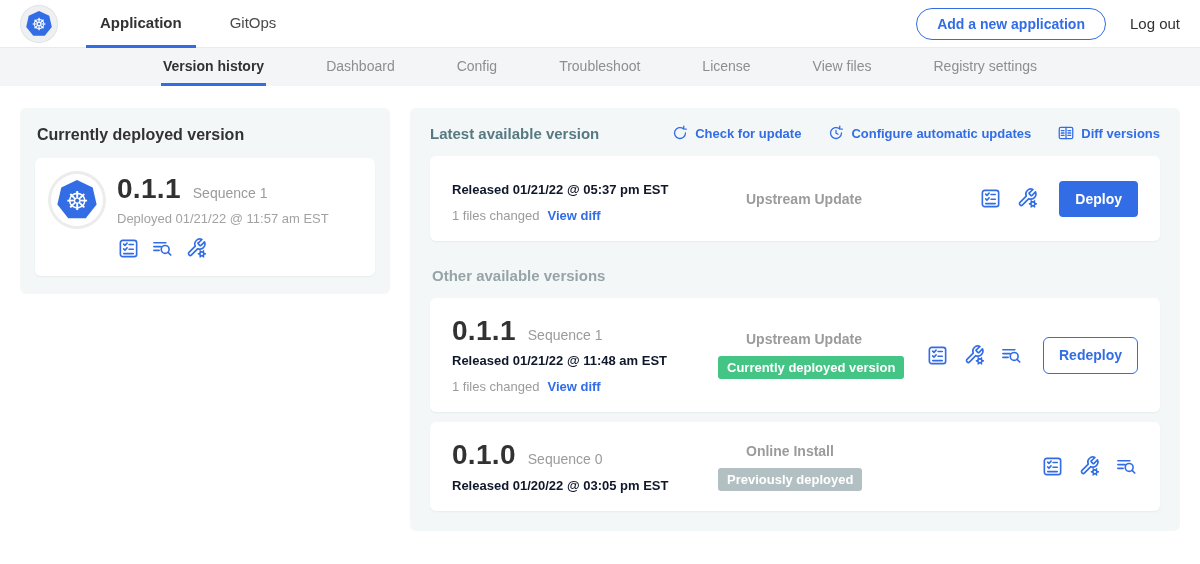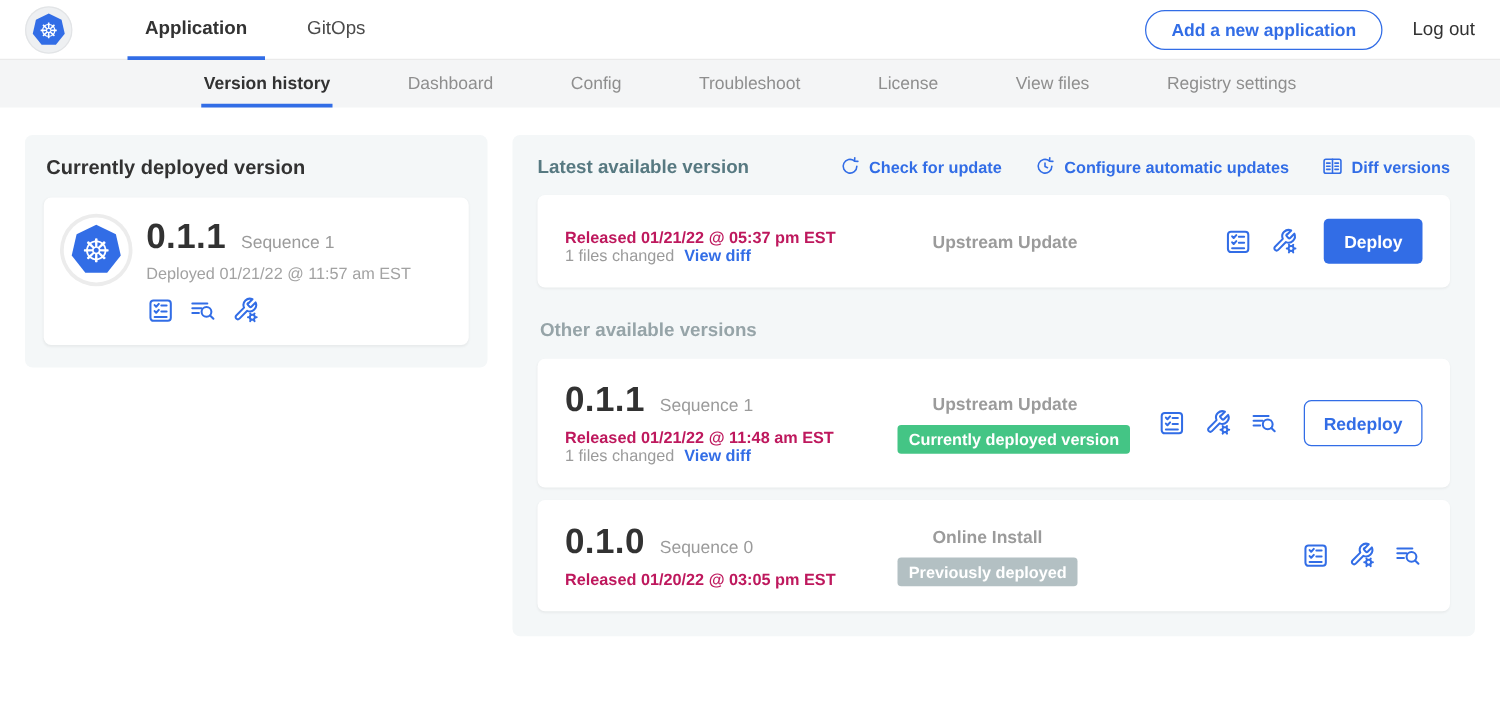--- a/index.html
+++ b/index.html
@@ -1,19 +1,19 @@
 <!DOCTYPE html>
 <html><head>
 <meta charset="utf-8">
 <style>
   * { margin:0; padding:0; box-sizing:border-box; }
   html,body { width:1200px; height:564px; background:#fff; font-family:"Liberation Sans",sans-serif; color:#323232; overflow:hidden; }
 
   
-  .topnav { display:flex; align-items:center; height:48px; padding:0 20px; background:#fff; border-bottom:1px solid #eaeaea;gap:16px; }
+  .topnav { display:flex; align-items:center; height:48px; padding:0 20px; background:#fff; border-bottom:1px solid #eaeaea; }
   .logo-wrap { width:38px; height:38px; border-radius:50%; background:#eef0f2; box-shadow:inset 0 0 0 1px #e2e4e6; display:flex; align-items:center; justify-content:center; margin-right:28px; }
   .logo-wrap svg { width:30px; height:30px; display:block; }
   .top-tabs { display:flex; height:48px; }
   .top-tab { display:flex; align-items:center; padding:0 14px; margin-right:20px; font-size:15px; color:#4a4a4a; cursor:pointer; border-bottom:3px solid transparent; }
   .top-tab.active { color:#323232; font-weight:bold; border-bottom-color:#326de6; }
   .top-right { margin-left:auto; display:flex; align-items:center; gap:24px; }
   .pill-btn { border:1px solid #326de6; color:#326de6; background:#fff; font-weight:bold; font-size:14px; border-radius:17px; height:32px; padding:0 20px; cursor:pointer; font-family:inherit;text-align:right; }
   .logout { font-size:15px; color:#323232; cursor:pointer; }
 
   
@@ -27,36 +27,36 @@
 
   
   .deployed { width:370px; padding:14px 15px 18px 15px; }
   .deployed-title { font-size:16px; font-weight:bold; color:#323232; padding:4px 2px 14px 2px; }
   .deployed-inner { background:#fff; border-radius:6px; box-shadow:0 1px 2px rgba(0,0,0,.05); padding:16px; display:flex; gap:14px; }
   .big-logo { width:52px; height:52px; border-radius:50%; background:#fff; box-shadow:0 0 0 3px #ececec; display:flex; align-items:center; justify-content:center; flex:0 0 52px; }
   .big-logo svg { width:46px; height:46px; }
   .v-title-line { display:flex; align-items:baseline; gap:12px; }
   .v-num { font-size:28px; font-weight:bold; color:#323232; letter-spacing:.3px; line-height:1.05; }
   .v-seq { font-size:14px; color:#9b9b9b; }
-  .v-released { font-size:13px; color:#be185d; font-weight:bold; margin-top:8px; }
+  .v-released { font-size:13px; color:#0f172a; font-weight:bold; margin-top:8px; }
   .v-released.light { font-weight:normal; color:#a2a2a2; }
   .icon-row { display:flex; align-items:center; gap:11px; margin-top:11px; }
   .icon-row svg, .v-right svg { width:23px; height:23px; display:block; cursor:pointer; }
 
   
   .updates { flex:1; padding:16px 20px 20px 20px; }
   .updates-head { display:flex; align-items:center; margin-bottom:14px; }
   .updates-title { font-size:15px; font-weight:bold; color:#577981; }
   .head-actions { margin-left:auto; display:flex; align-items:center; gap:26px; }
   .head-link { display:flex; align-items:center; gap:6px; color:#326de6; font-size:13px; font-weight:bold; cursor:pointer; }
   .head-link svg { width:18px; height:18px; }
 
   .version-card { background:#fff; border-radius:6px; box-shadow:0 1px 2px rgba(0,0,0,.05); padding:18px 22px; display:flex; align-items:center; }
   .v-left { width:248px; flex:0 0 248px; }
-  .v-files { font-size:13px; color:#9b9b9b; margin-top:0; display:flex; gap:8px; }
+  .v-files { font-size:13px; color:#9b9b9b; margin-top:11px; display:flex; gap:8px; }
   .view-diff { color:#326de6; font-weight:bold; cursor:pointer; text-decoration:none; }
   .v-mid { flex:1; padding-left:18px; }
   .v-source { font-size:14px; font-weight:bold; color:#9b9b9b;margin-left:28px; }
   .badge { display:inline-block; margin-top:9px; border-radius:3px; color:#fff; font-size:13px; font-weight:bold; padding:4px 9px; }
   .badge.green { background:#44c585; }
   .badge.gray { background:#b3c0c3; }
   .v-right { display:flex; align-items:center; gap:14px; }
   .btn-primary { background:#326de6; color:#fff; border:none; border-radius:4px; font-weight:bold; font-size:14px; height:36px; padding:0 16px; margin-left:6px; cursor:pointer; font-family:inherit; }
   .btn-outline { background:#fff; color:#326de6; border:1px solid #326de6; border-radius:6px; font-weight:bold; font-size:14px; height:37px; padding:0 15px; margin-left:6px; cursor:pointer; font-family:inherit; }
 

